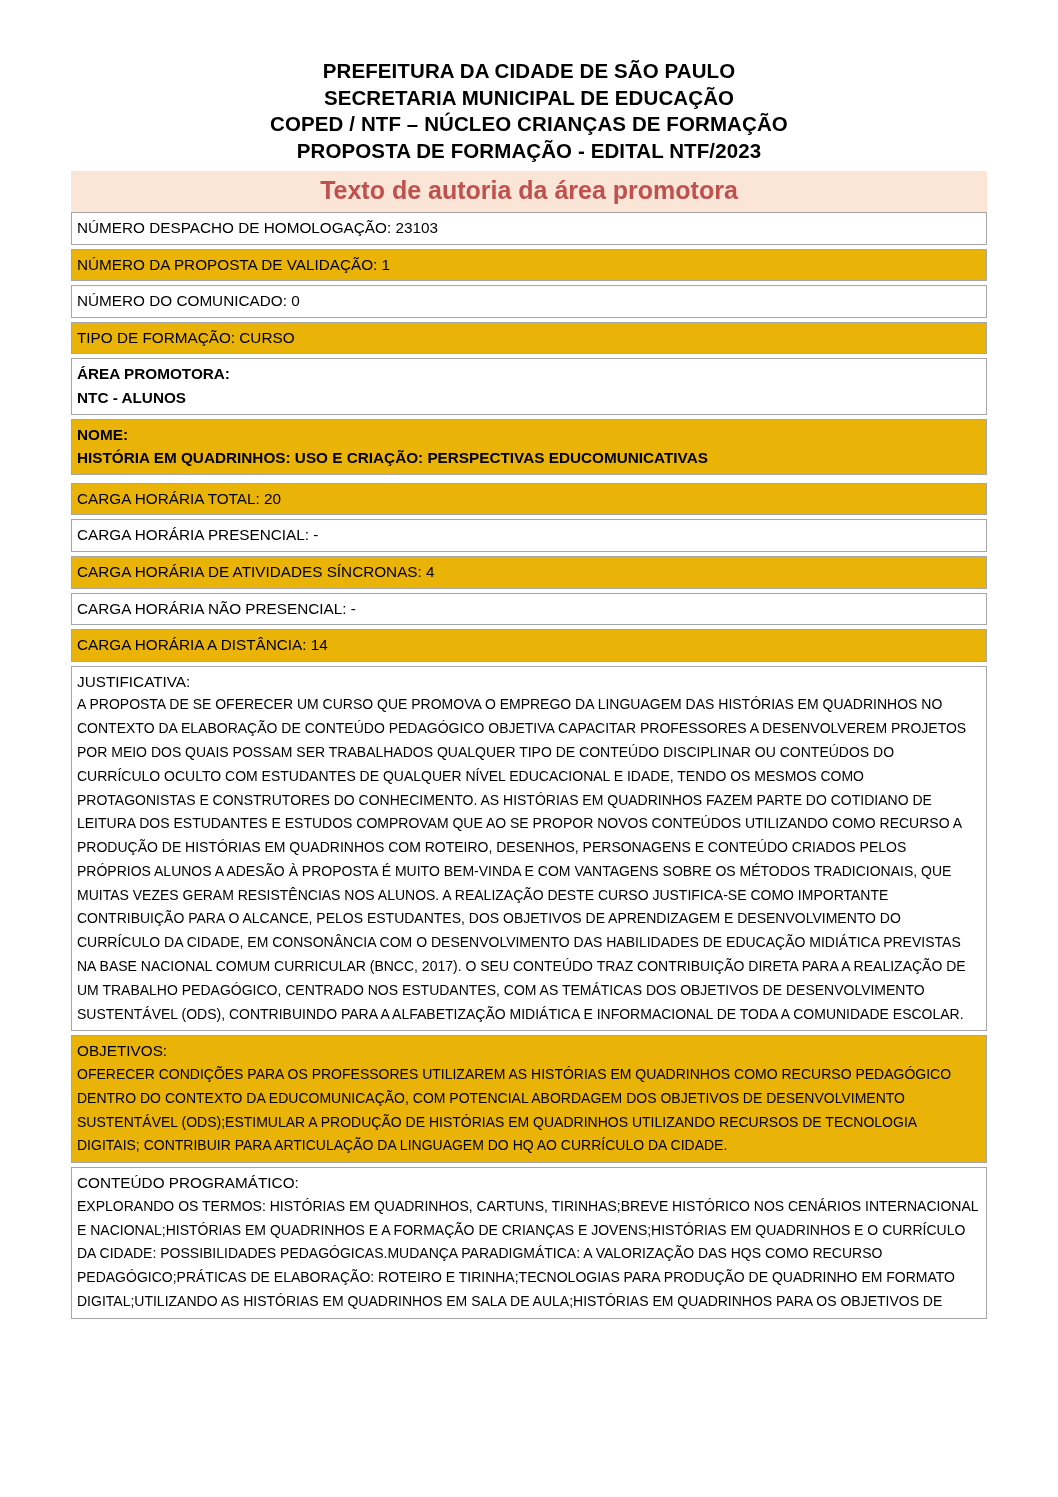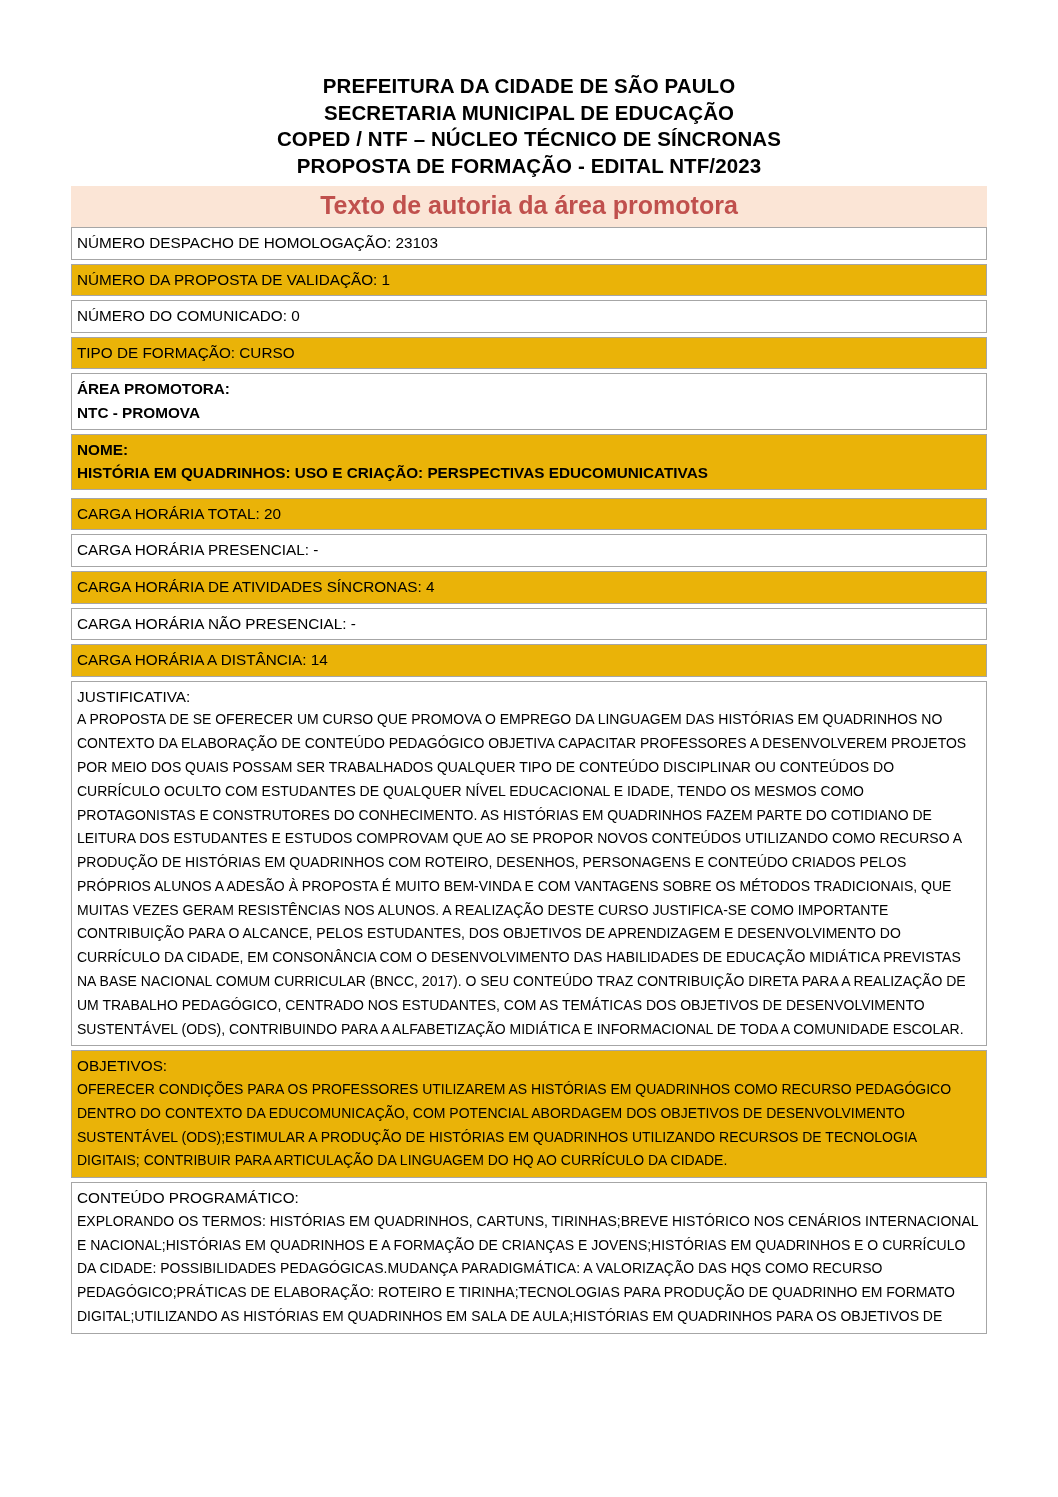--- a/index.html
+++ b/index.html
@@ -14,21 +14,21 @@
     font-family: "Liberation Sans", "DejaVu Sans", sans-serif;
     color: #000000;
     overflow: hidden;
     position: relative;
   }
 
   .page {
     width: 1058px;
     height: 1196px;
     box-sizing: border-box;
-    padding: 15px;
+    padding: 0;
     position: relative;
   }
 
   
   .doc-header {
     padding-top: 58px;
     text-align: center;
   }
   .doc-header .hline {
     font-weight: bold;
@@ -96,21 +96,21 @@
   }
 </style>
 </head>
 <body>
 
 <div class="page">
 
   <div class="doc-header">
     <div class="hline">PREFEITURA DA CIDADE DE SÃO PAULO</div>
     <div class="hline">SECRETARIA MUNICIPAL DE EDUCAÇÃO</div>
-    <div class="hline">COPED / NTF – NÚCLEO TÉCNICO DE SÍNCRONAS</div>
+    <div class="hline">COPED / NTF – NÚCLEO CRIANÇAS DE FORMAÇÃO</div>
     <div class="hline">PROPOSTA DE FORMAÇÃO - EDITAL NTF/2023</div>
   </div>
 
   <table class="form-table">
     <colgroup>
         <col style="width:916px">
       </colgroup>
     <tbody>
 
       <tr class="banner-row">
@@ -143,21 +143,21 @@
       <tr>
         <td class="cell alt">TIPO DE FORMAÇÃO: CURSO</td>
       </tr>
       <tr class="sep">
           <td></td>
         </tr>
 
       <tr>
         <td class="cell plain bold">
           <p>ÁREA PROMOTORA:</p>
-          <p>NTC - PROMOVA</p>
+          <p>NTC - ALUNOS</p>
         </td>
       </tr>
       <tr class="sep">
           <td></td>
         </tr>
 
       <tr>
         <td class="cell alt bold">
           <p>NOME:</p>
           <p>HISTÓRIA EM QUADRINHOS: USO E CRIAÇÃO: PERSPECTIVAS EDUCOMUNICATIVAS</p>

